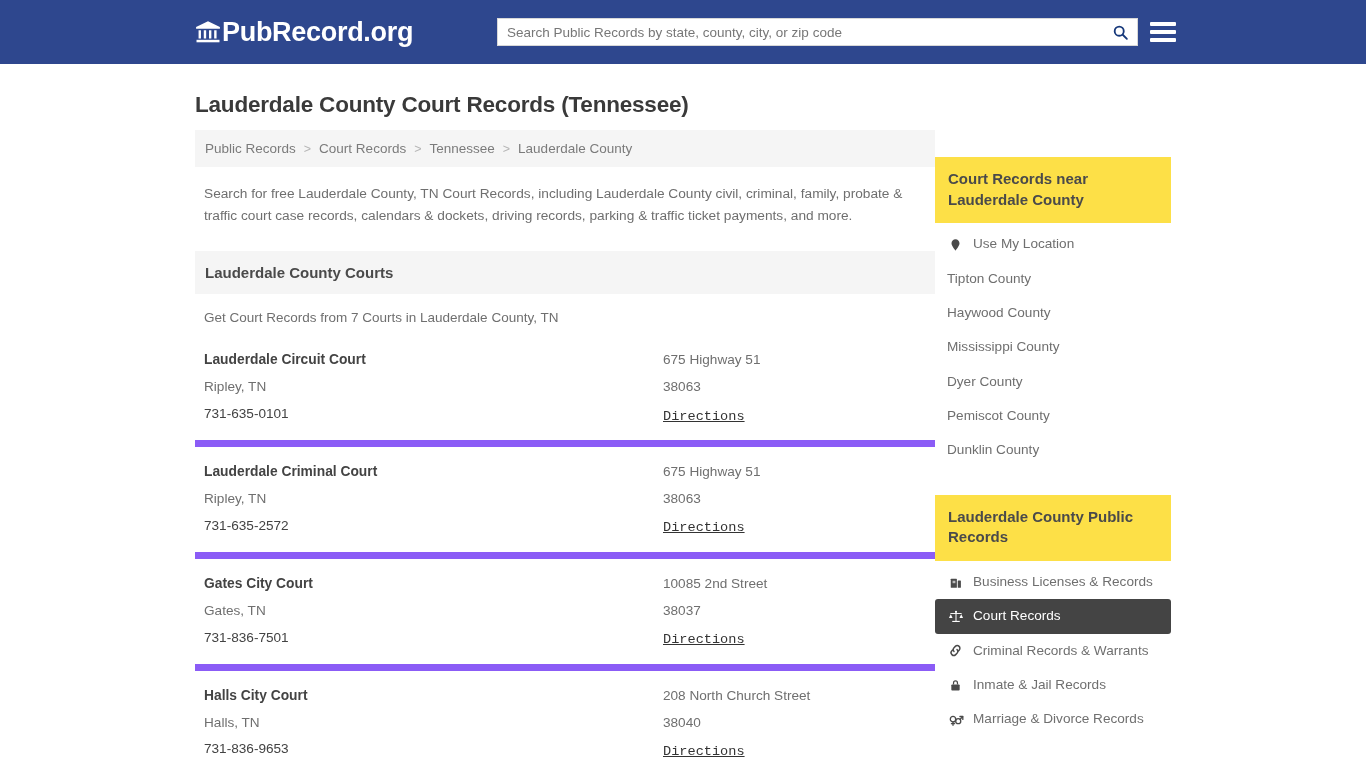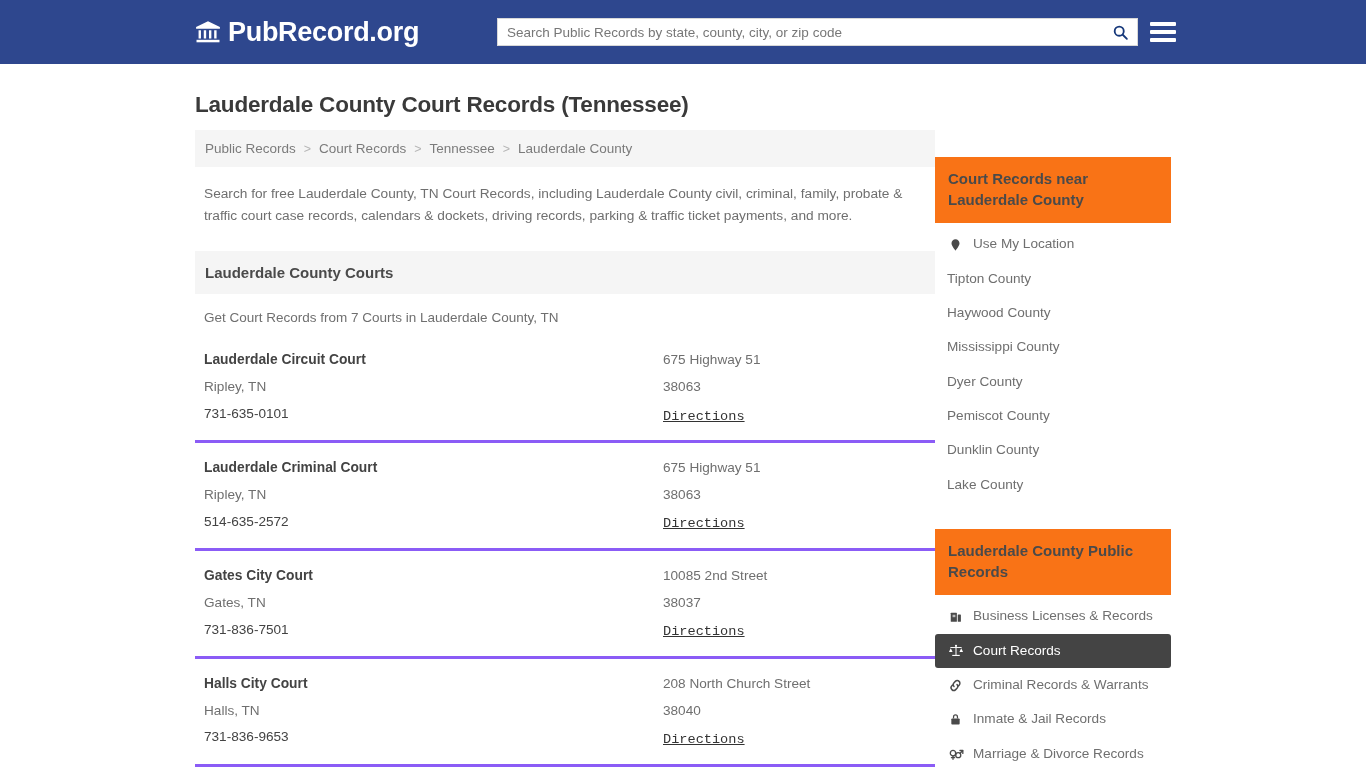--- a/index.html
+++ b/index.html
@@ -19,21 +19,21 @@
     background: #2E478E;
     display: flex;
     align-items: center;
     position: relative;
   }
   .logo {
     display: flex;
     align-items: center;
     margin-left: 195px;
     text-decoration: none;
-    gap: 7px;
+    gap: 1px;
   }
   .logo-icon {
     width: 26px; height: 26px;
     display: block;
     flex: none;
   }
   .logo-text {
     color: #ffffff;
     font-size: 27px;
     font-weight: bold;
@@ -156,21 +156,21 @@
   .section-sub {
     font-size: 13.5px;
     color: #6f6f6f;
     margin: 16px 0 0 9px;
   }
 
   
   .court-list { margin-top: 10px; }
   .court-row {
     display: flex;
-    border-bottom: 3px solid #8b5cf6;
+    border-bottom: 7px solid #8b5cf6;
     padding: 17px 0 16px 0;
   }
   .court-row:last-child { border-bottom: 0; }
   .court-left { width: 468px; flex: none; padding-left: 9px; }
   .court-right { flex: 1 1 auto; }
   .court-name {
     font-size: 13.8px;
     font-weight: bold;
     color: #434343;
     margin-bottom: 11px;
@@ -192,21 +192,21 @@
     color: #333333;
     text-decoration: underline;
     line-height: 1.15;
     cursor: pointer;
     font-family: Liberation Mono, monospace;
   }
 
   
   .side-panel { margin-top: 27px; }
   .side-head {
-    background: #f97316;
+    background: #fde047;
     padding: 12px 13px 13px 13px;
     font-size: 15px;
     font-weight: bold;
     color: #4a4a4a;
     line-height: 1.38;
   }
   .side-list { margin: 0; padding: 0; list-style: none; }
   .side-item {
     display: flex;
     align-items: flex-end;
@@ -309,21 +309,21 @@
             <div class="court-addr">675 Highway 51</div>
             <div class="court-zip">38063</div>
             <a class="court-dir" href="#">Directions</a>
           </div>
         </div>
 
         <div class="court-row">
           <div class="court-left">
             <div class="court-name">Lauderdale Criminal Court</div>
             <div class="court-city">Ripley, TN</div>
-            <div class="court-phone">514-635-2572</div>
+            <div class="court-phone">731-635-2572</div>
           </div>
           <div class="court-right">
             <div class="court-addr">675 Highway 51</div>
             <div class="court-zip">38063</div>
             <a class="court-dir" href="#">Directions</a>
           </div>
         </div>
 
         <div class="court-row">
           <div class="court-left">
@@ -382,23 +382,20 @@
             <span class="lbl">Mississippi County</span>
           </li>
           <li class="side-item plain">
             <span class="lbl">Dyer County</span>
           </li>
           <li class="side-item plain">
             <span class="lbl">Pemiscot County</span>
           </li>
           <li class="side-item plain">
             <span class="lbl">Dunklin County</span>
-          </li>
-          <li class="side-item plain">
-            <span class="lbl">Lake County</span>
           </li>
         </ul>
       </div>
 
       <div class="side-panel">
         <div class="side-head">Lauderdale County Public Records</div>
         <ul class="side-list">
 
           <li class="side-item first">
             <span class="ico">

